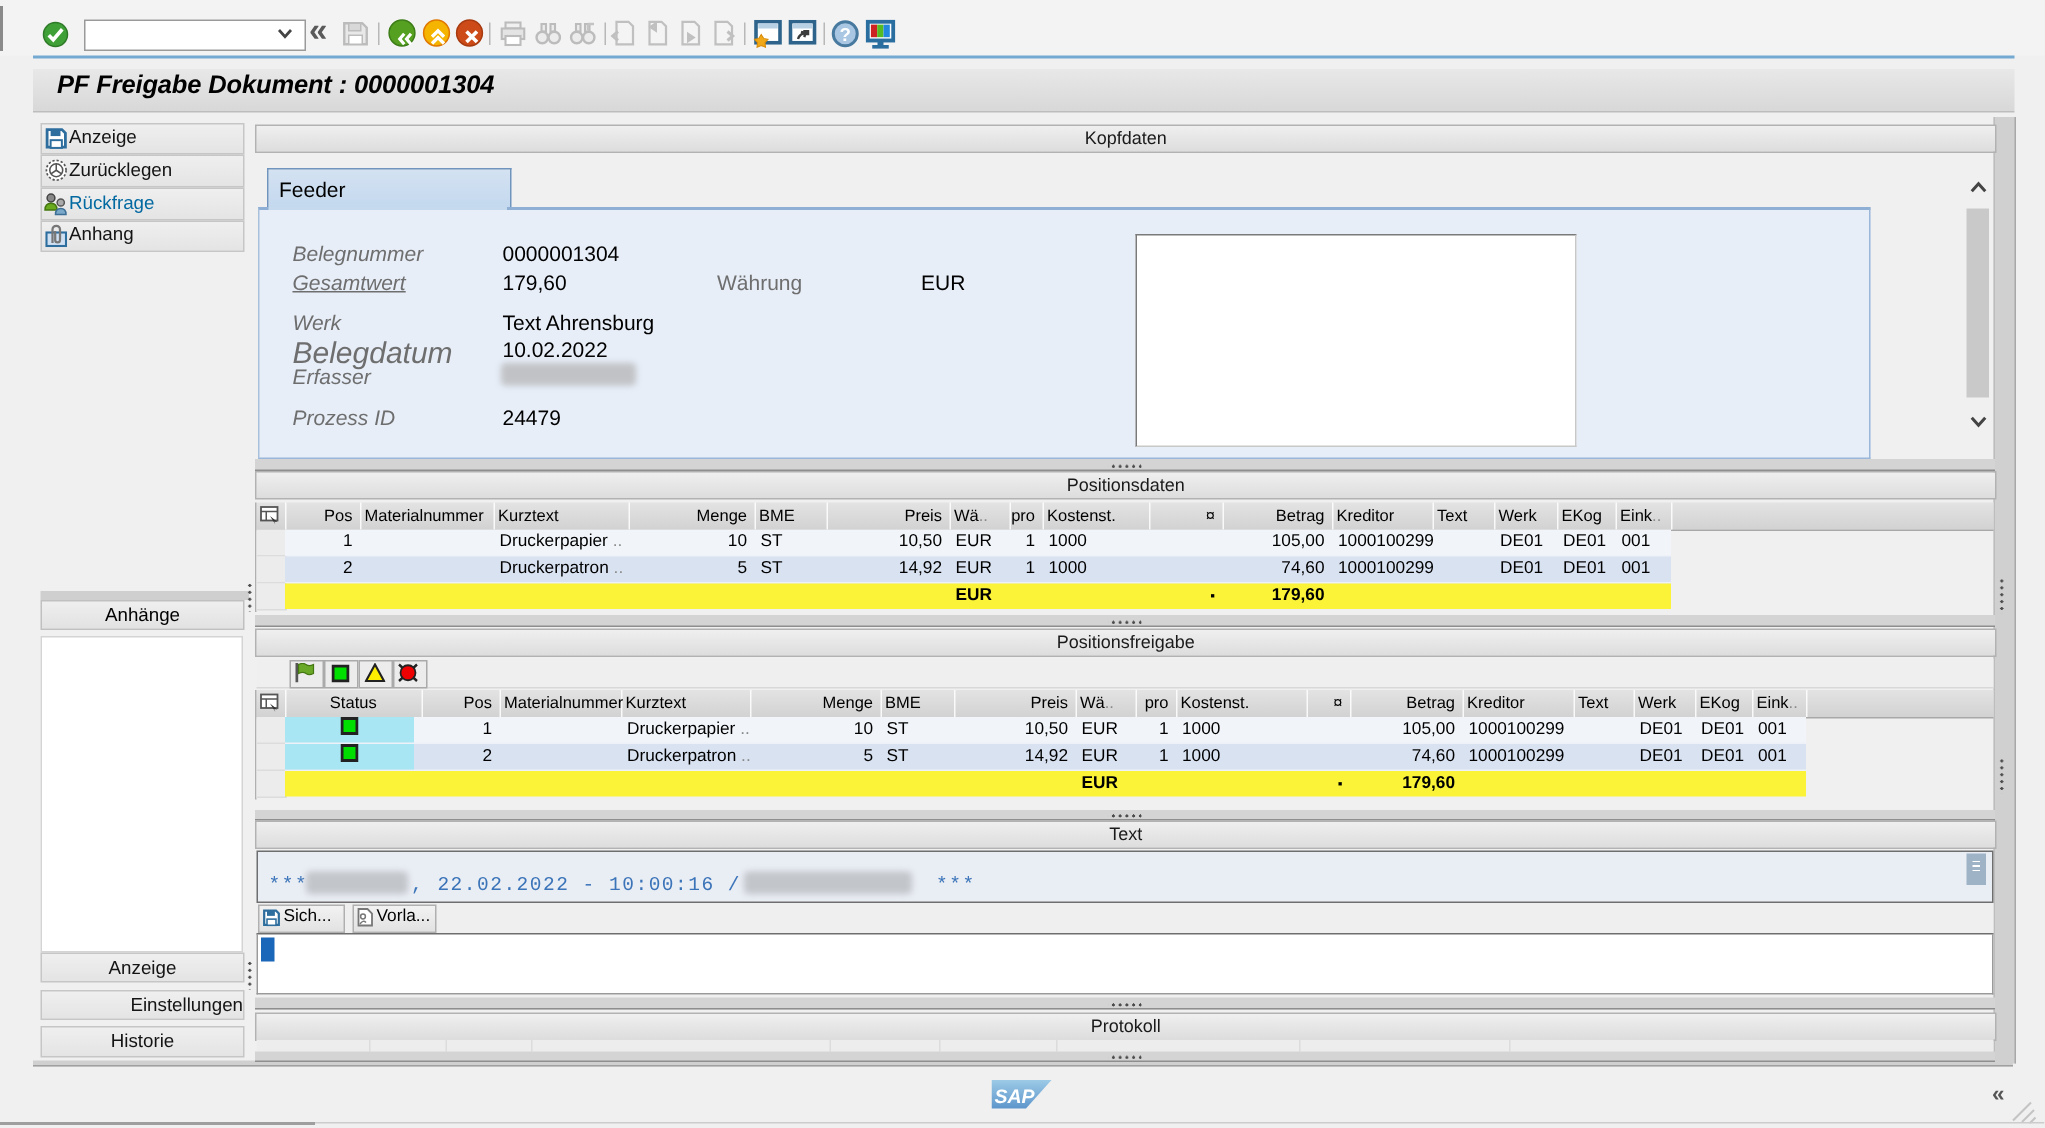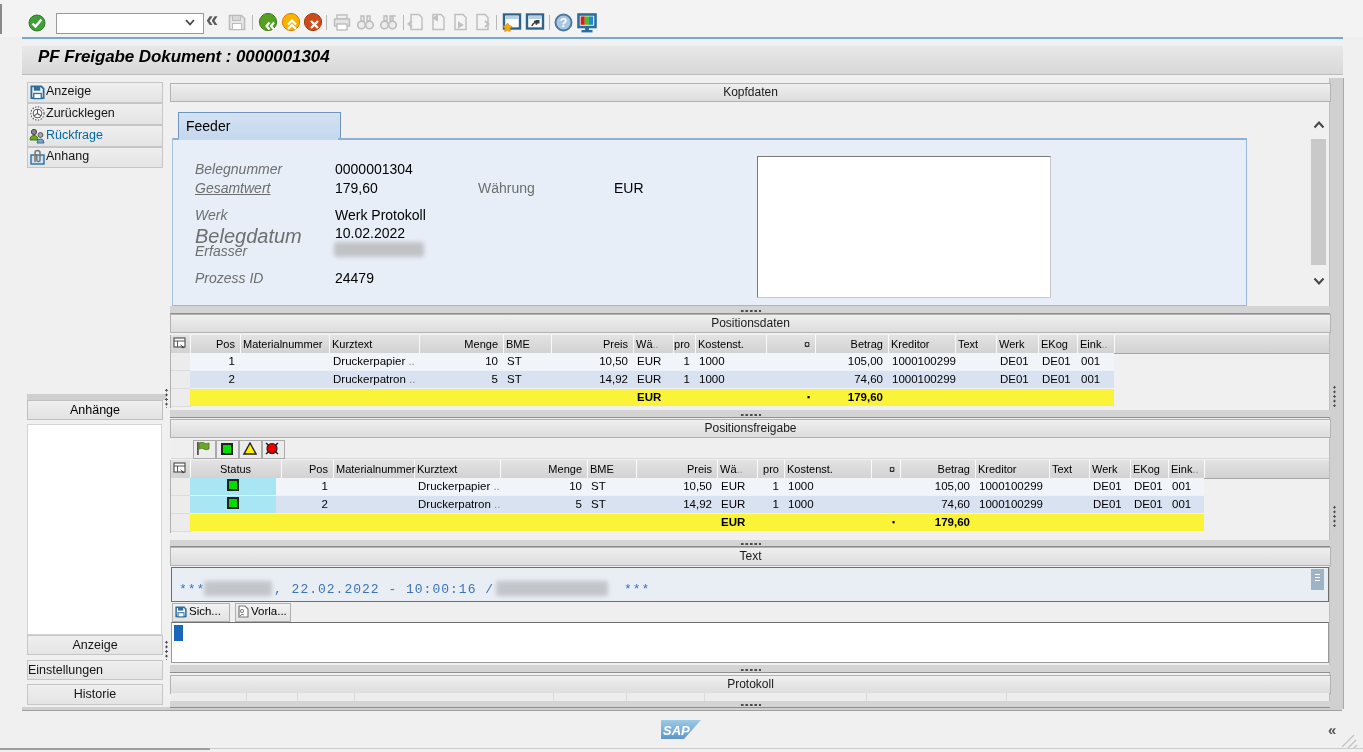--- a/index.html
+++ b/index.html
@@ -140,40 +140,40 @@
 <div style="position:absolute;left:27px;top:147px;width:134px;height:19px;background:linear-gradient(#efefef,#e4e4e4);border:1px solid #c6c6c6;"></div>
 <svg class="abs" style="left:30px;top:149px" width="15" height="16" viewBox="0 0 15 16">
 <rect x="1" y="6" width="13" height="9" fill="#cfe0f2" stroke="#2e6e9e" stroke-width="1.4"></rect>
 <path d="M5 13 V4 a2.5 2.5 0 0 1 5 0 V11 a1.6 1.6 0 0 1 -3.2 0 V5" fill="none" stroke="#777" stroke-width="1.5"></path>
   </svg>
 <div style="position:absolute;left:46px;top:149px;font-size:12.5px;color:#141414;">Anhang</div>
 <div style="position:absolute;left:27px;top:394px;width:139px;height:6px;background:#cfcfcf;"></div>
 <div style="position:absolute;left:27px;top:400px;width:134px;height:18px;background:linear-gradient(#efefef,#e2e2e2);border:1px solid #c0c0c0;text-align:center;font-size:12.5px;line-height:18px;">Anhänge</div>
 <div style="position:absolute;left:27px;top:424px;width:133px;height:209px;background:#fff;border:1px solid #d4d4d4;"></div>
 <div style="position:absolute;left:27px;top:635px;width:134px;height:18px;background:linear-gradient(#efefef,#e4e4e4);border:1px solid #c6c6c6;text-align:center;font-size:12.5px;line-height:18px;color:#141414;">Anzeige</div>
-<div style="position:absolute;left:27px;top:660px;width:134px;height:18px;background:linear-gradient(#efefef,#e4e4e4);border:1px solid #c6c6c6;text-align:left;font-size:12.5px;line-height:18px;color:#141414;">Einstellungen</div>
+<div style="position:absolute;left:27px;top:660px;width:134px;height:18px;background:linear-gradient(#efefef,#e4e4e4);border:1px solid #c6c6c6;text-align:right;font-size:12.5px;line-height:18px;color:#141414;">Einstellungen</div>
 <div style="position:absolute;left:27px;top:684px;width:134px;height:19px;background:linear-gradient(#efefef,#e4e4e4);border:1px solid #c6c6c6;text-align:center;font-size:12.5px;line-height:19px;color:#141414;">Historie</div>
 <div class="vdots" style="left:164px;top:388px;height:20px;"></div>
 <div class="vdots" style="left:164px;top:640px;height:20px;"></div>
 <div class="vdots" style="left:1332px;top:385px;height:24px;"></div>
 <div class="vdots" style="left:1332px;top:505px;height:24px;"></div>
 <div class="hdr" style="top:83px;">Kopfdaten</div>
 <div style="position:absolute;left:178px;top:112px;width:161px;height:26px;background:linear-gradient(#d4e2f2,#c3d8ee);border:1px solid #6f94bd;border-bottom:none;"></div>
 <div style="position:absolute;left:186px;top:118px;font-size:14px;">Feeder</div>
 <div style="position:absolute;left:172px;top:138px;width:1073px;height:165px;background:#e7eef8;border-top:2px solid #8fb0d4;border-left:1px solid #a9c0dc;border-right:1px solid #9ab6d8;border-bottom:1px solid #9ab6d8;"></div>
 <div style="position:absolute;left:179px;top:138px;width:159px;height:2px;background:#c6daee;"></div>
 <div style="position:absolute;left:195px;top:161px;font-size:14px;font-style:italic;color:#6e6e6e;">Belegnummer</div>
 <div style="position:absolute;left:195px;top:180px;font-size:14px;font-style:italic;color:#6e6e6e;text-decoration:underline;">Gesamtwert</div>
 <div style="position:absolute;left:195px;top:207px;font-size:14px;font-style:italic;color:#6e6e6e;">Werk</div>
 <div style="position:absolute;left:195px;top:225px;font-size:20px;font-style:italic;color:#6e6e6e;">Belegdatum</div>
 <div style="position:absolute;left:195px;top:243px;font-size:14px;font-style:italic;color:#6e6e6e;">Erfasser</div>
 <div style="position:absolute;left:195px;top:270px;font-size:14px;font-style:italic;color:#6e6e6e;">Prozess ID</div>
 <div style="position:absolute;left:335px;top:161px;font-size:14px;color:#000;">0000001304</div>
 <div style="position:absolute;left:335px;top:180px;font-size:14px;color:#000;">179,60</div>
-<div style="position:absolute;left:335px;top:207px;font-size:14px;color:#000;">Werk Protokoll</div>
+<div style="position:absolute;left:335px;top:207px;font-size:14px;color:#000;">Text Ahrensburg</div>
 <div style="position:absolute;left:335px;top:225px;font-size:14px;color:#000;">10.02.2022</div>
 <div style="position:absolute;left:335px;top:270px;font-size:14px;color:#000;">24479</div>
 <div style="position:absolute;left:478px;top:180px;font-size:14px;color:#6e6e6e;">Währung</div>
 <div style="position:absolute;left:614px;top:180px;font-size:14px;color:#000;">EUR</div>
 <div style="position:absolute;left:334px;top:242px;width:90px;height:15px;background:#b4b4b4;border-radius:3px;filter:blur(2px);opacity:.75;"></div>
 <div style="position:absolute;left:757px;top:156px;width:292px;height:140px;background:#fff;border:1px solid #7a7a7a;border-bottom-color:#c8c8c8;border-right-color:#c8c8c8;"></div>
 <svg class="abs" style="left:1313px;top:120px" width="12" height="10" viewBox="0 0 12 10">
 <path d="M1.5 7.5 L6 2.5 L10.5 7.5" stroke="#444" stroke-width="2" fill="none"></path>
   </svg>
 <div style="position:absolute;left:1311px;top:139px;width:15px;height:126px;background:#c9c9c9;"></div>

